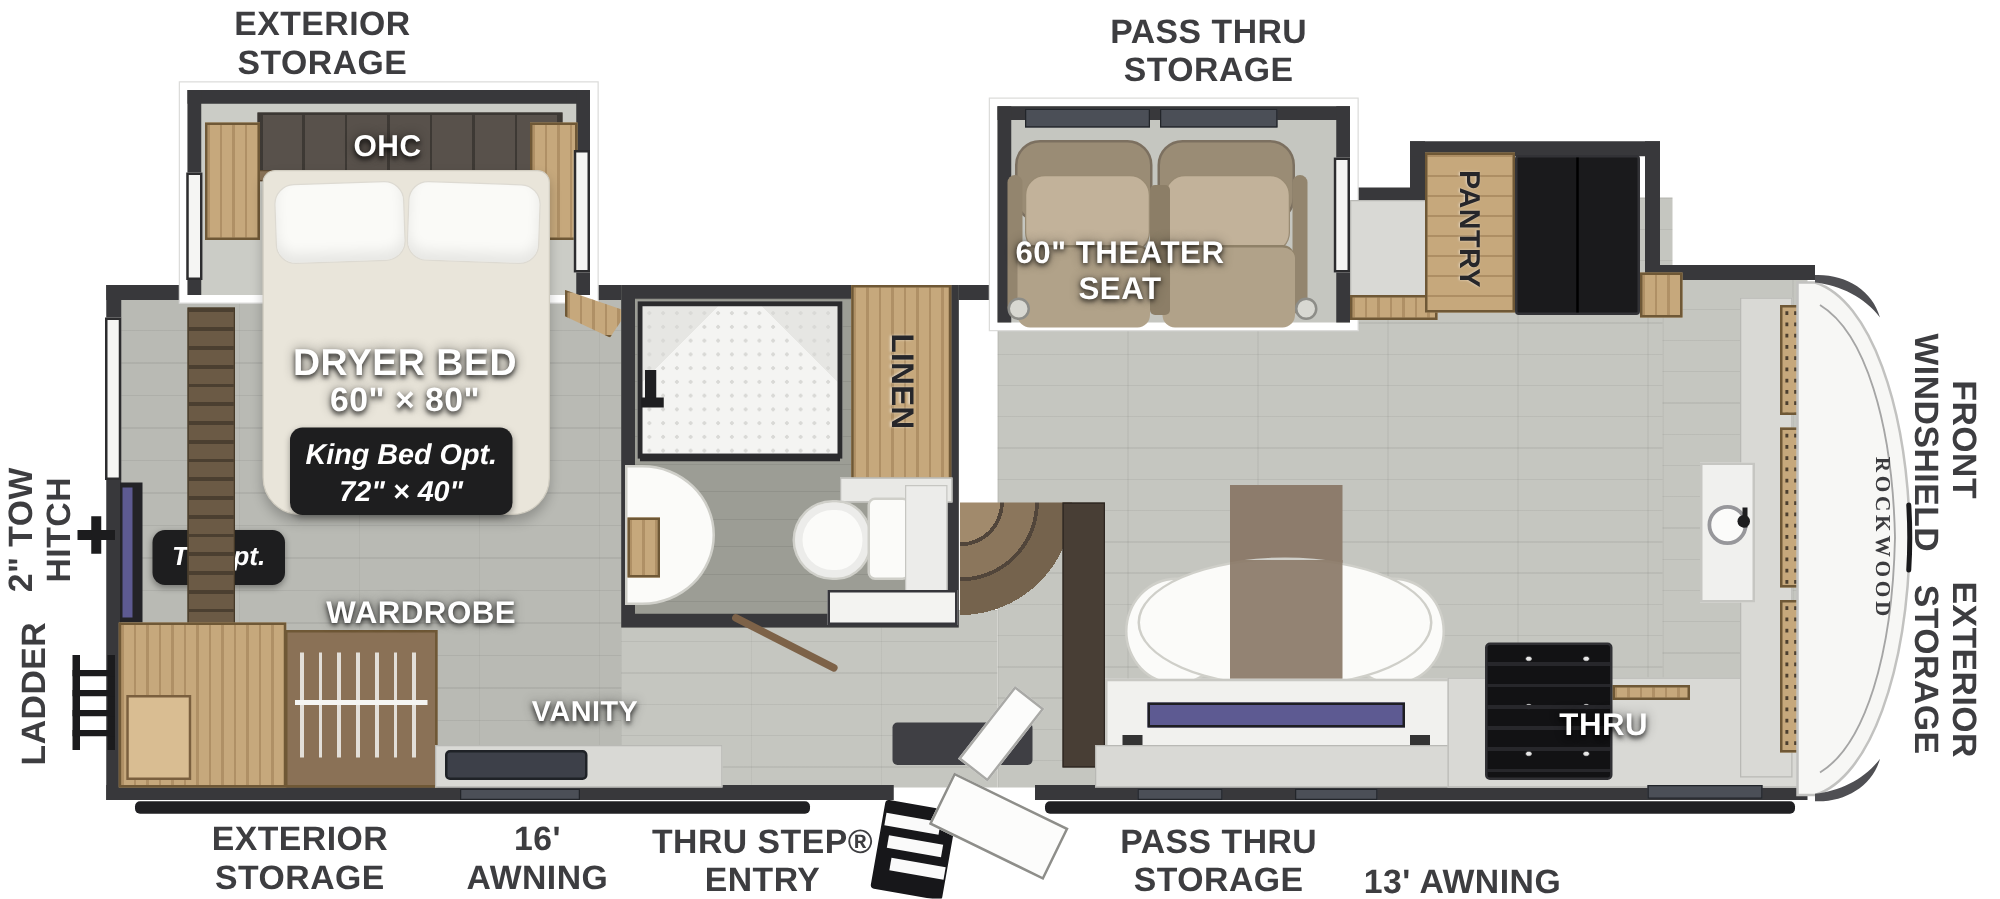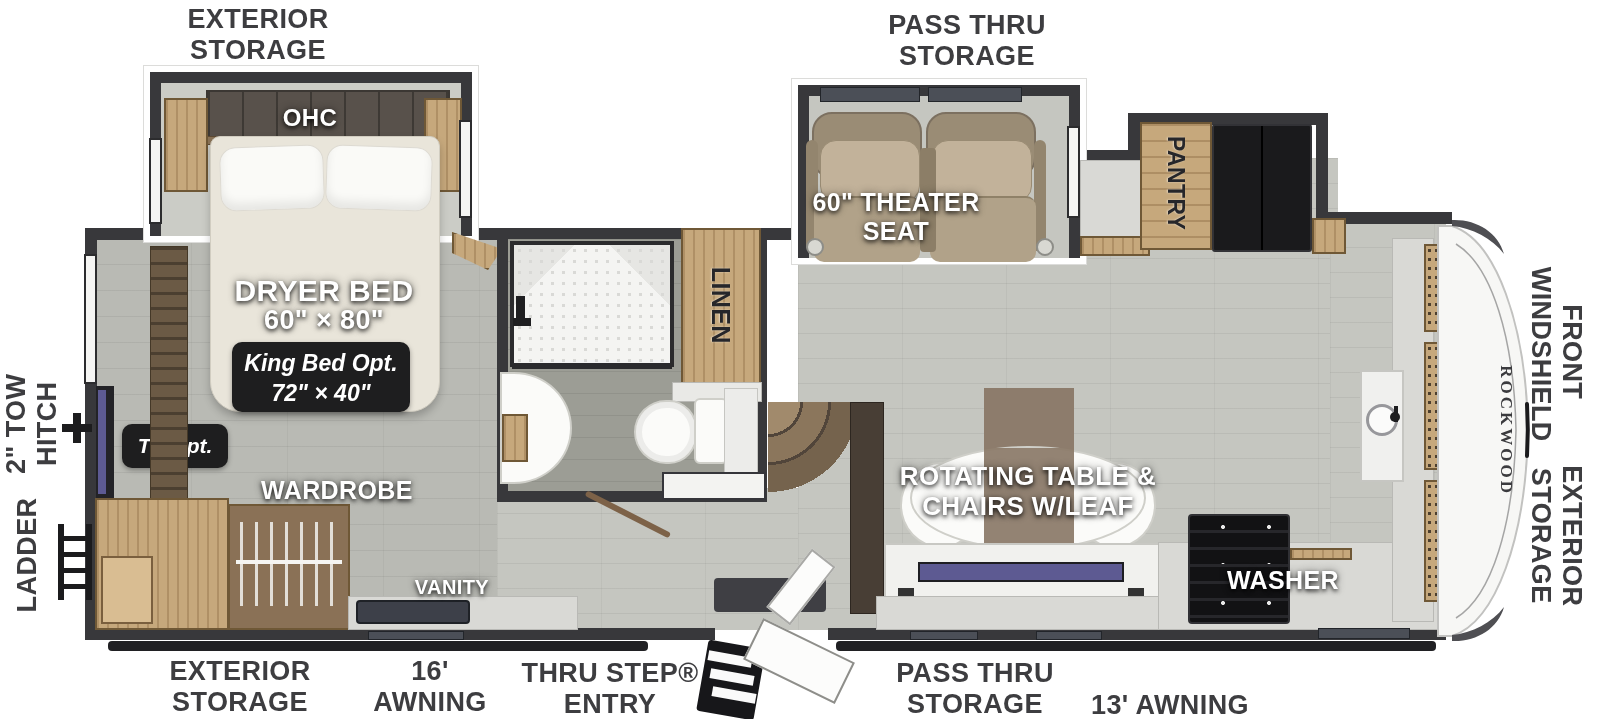--- a/index.html
+++ b/index.html
@@ -83,21 +83,21 @@
   <div class="abs wood" style="left:95px;top:498px;width:134px;height:132px;"></div>
   <div class="abs" style="left:101px;top:556px;width:52px;height:68px;background:#d9bd92;border:2px solid #7a5f3e;box-sizing:border-box;"></div>
 
   <div class="abs wood" style="left:228px;top:504px;width:122px;height:126px;background:#8a7156;"></div>
   <div class="abs" style="left:240px;top:522px;width:98px;height:84px;background:repeating-linear-gradient(90deg,#f2f2ef 0 3px,transparent 3px 15px);opacity:.85;"></div>
   <div class="abs" style="left:236px;top:560px;width:106px;height:4px;background:#f5f5f2;"></div>
   <div class="lbl lbl-in" style="left:237px;top:476px;width:200px;font-size:25px;">WARDROBE</div>
 
   <div class="abs counter" style="left:348px;top:596px;width:230px;height:34px;"></div>
   <div class="abs" style="left:356px;top:600px;width:114px;height:24px;background:#3d4049;border:2px solid #1f2227;border-radius:4px;box-sizing:border-box;"></div>
-  <div class="lbl lbl-in" style="left:352px;top:556px;width:200px;font-size:20px;margin-top:20px;">VANITY</div>
+  <div class="lbl lbl-in" style="left:368px;top:556px;width:200px;font-size:23px;">VANITY</div>
   <div class="win-dark" style="left:368px;top:631px;width:96px;height:9px;"></div>
 
   <div class="abs floor-bath" style="left:497px;top:228px;width:270px;height:274px;border:11px solid #38383b;box-sizing:border-box;"></div>
   <div class="abs" style="left:510px;top:241px;width:164px;height:126px;background:#f4f4f2;border:4px solid #2b2b2d;box-sizing:border-box;background-image:radial-gradient(#d9d9d6 1.5px,transparent 1.5px),linear-gradient(135deg,#e6e6e3 0 22%,transparent 22%),linear-gradient(225deg,#e6e6e3 0 22%,transparent 22%);background-size:11px 11px,100% 100%,100% 100%;"></div>
   <div class="abs" style="left:516px;top:296px;width:9px;height:26px;background:#1f1f21;"></div>
   <div class="abs" style="left:513px;top:318px;width:18px;height:8px;background:#1f1f21;"></div>
   <div class="abs" style="left:512px;top:363px;width:160px;height:6px;background:#2b2b2d;"></div>
 
   <div class="abs wood" style="left:681px;top:228px;width:80px;height:156px;"></div>
   <div class="abs" style="left:672px;top:382px;width:90px;height:20px;background:#e9e9e6;border:1px solid #b9b9b5;box-sizing:border-box;"></div>
@@ -151,33 +151,31 @@
 
   <div class="abs" style="left:1212px;top:124px;width:100px;height:128px;background:#1a1a1c;border:2px solid #323236;border-radius:3px;box-sizing:border-box;"></div>
   <div class="abs" style="left:1261px;top:126px;width:2px;height:124px;background:#000;"></div>
   <div class="abs wood" style="left:1312px;top:218px;width:34px;height:36px;"></div>
 
   <div class="abs" style="left:984px;top:388px;width:90px;height:66px;background:#8d7c6c;"></div>
   <div class="abs white-obj" style="left:900px;top:462px;width:82px;height:86px;border-radius:50%;"></div>
   <div class="abs white-obj" style="left:1074px;top:462px;width:82px;height:86px;border-radius:50%;"></div>
   <div class="abs white-obj" style="left:910px;top:446px;width:236px;height:104px;border-radius:50%;"></div>
   <div class="abs" style="left:984px;top:448px;width:90px;height:100px;background:#8d7c6c;opacity:.95;"></div>
-  <div class="lbl lbl-in" style="left:898px;top:462px;width:260px;font-size:26px;">ROTATING TABLE &amp;
-CHAIRS W/LEAF</div>
 
   <div class="abs" style="left:884px;top:543px;width:278px;height:64px;background:#f1f1ee;border:2px solid #c8c8c3;box-sizing:border-box;"></div>
   <div class="abs" style="left:918px;top:562px;width:206px;height:20px;background:#5d5a92;border:2px solid #1e1e22;box-sizing:border-box;"></div>
   <div class="abs" style="left:898px;top:588px;width:16px;height:12px;background:#333;"></div>
   <div class="abs" style="left:1128px;top:588px;width:16px;height:12px;background:#333;"></div>
 
   <div class="abs counter" style="left:876px;top:596px;width:570px;height:34px;"></div>
   <div class="abs counter" style="left:1158px;top:542px;width:288px;height:88px;"></div>
   <div class="abs wood" style="left:1290px;top:548px;width:62px;height:12px;"></div>
   <div class="abs" style="left:1188px;top:514px;width:102px;height:110px;background:#121214;border:2px solid #303034;border-radius:4px;box-sizing:border-box;background-image:repeating-linear-gradient(180deg,transparent 0 14px,#27272b 14px 17px),radial-gradient(#e8e8e8 2px,transparent 2.5px);background-size:100% 100%,46px 38px;background-position:0 0,10px 30px;"></div>
-  <div class="lbl lbl-in" style="left:1208px;top:566px;width:150px;font-size:25px;">WASHER</div>
+  <div class="lbl lbl-in" style="left:1208px;top:566px;width:150px;font-size:25px;">THRU</div>
 
   <div class="abs counter" style="left:1392px;top:238px;width:42px;height:384px;"></div>
   <div class="abs wood" style="left:1424px;top:244px;width:20px;height:88px;background-image:radial-gradient(#4c3f2f 1.4px,transparent 1.4px);background-size:7px 9px;"></div>
   <div class="abs wood" style="left:1424px;top:342px;width:20px;height:128px;background-image:radial-gradient(#4c3f2f 1.4px,transparent 1.4px);background-size:7px 9px;"></div>
   <div class="abs wood" style="left:1424px;top:480px;width:20px;height:122px;background-image:radial-gradient(#4c3f2f 1.4px,transparent 1.4px);background-size:7px 9px;"></div>
   <div class="abs" style="left:1360px;top:370px;width:44px;height:112px;background:#f0f0ee;border:2px solid #c6c6c2;box-sizing:border-box;"></div>
   <div class="abs" style="left:1366px;top:404px;width:32px;height:32px;background:#fbfbfa;border:3px solid #97979b;border-radius:50%;box-sizing:border-box;"></div>
   <div class="abs" style="left:1394px;top:406px;width:4px;height:16px;background:#1d1d1f;"></div>
   <div class="abs" style="left:1390px;top:412px;width:10px;height:10px;background:#1d1d1f;border-radius:50%;"></div>
   <div class="lbl lbl-blk rot-cw" style="left:1428px;top:414px;width:60px;font-size:23px;">OHC</div>

